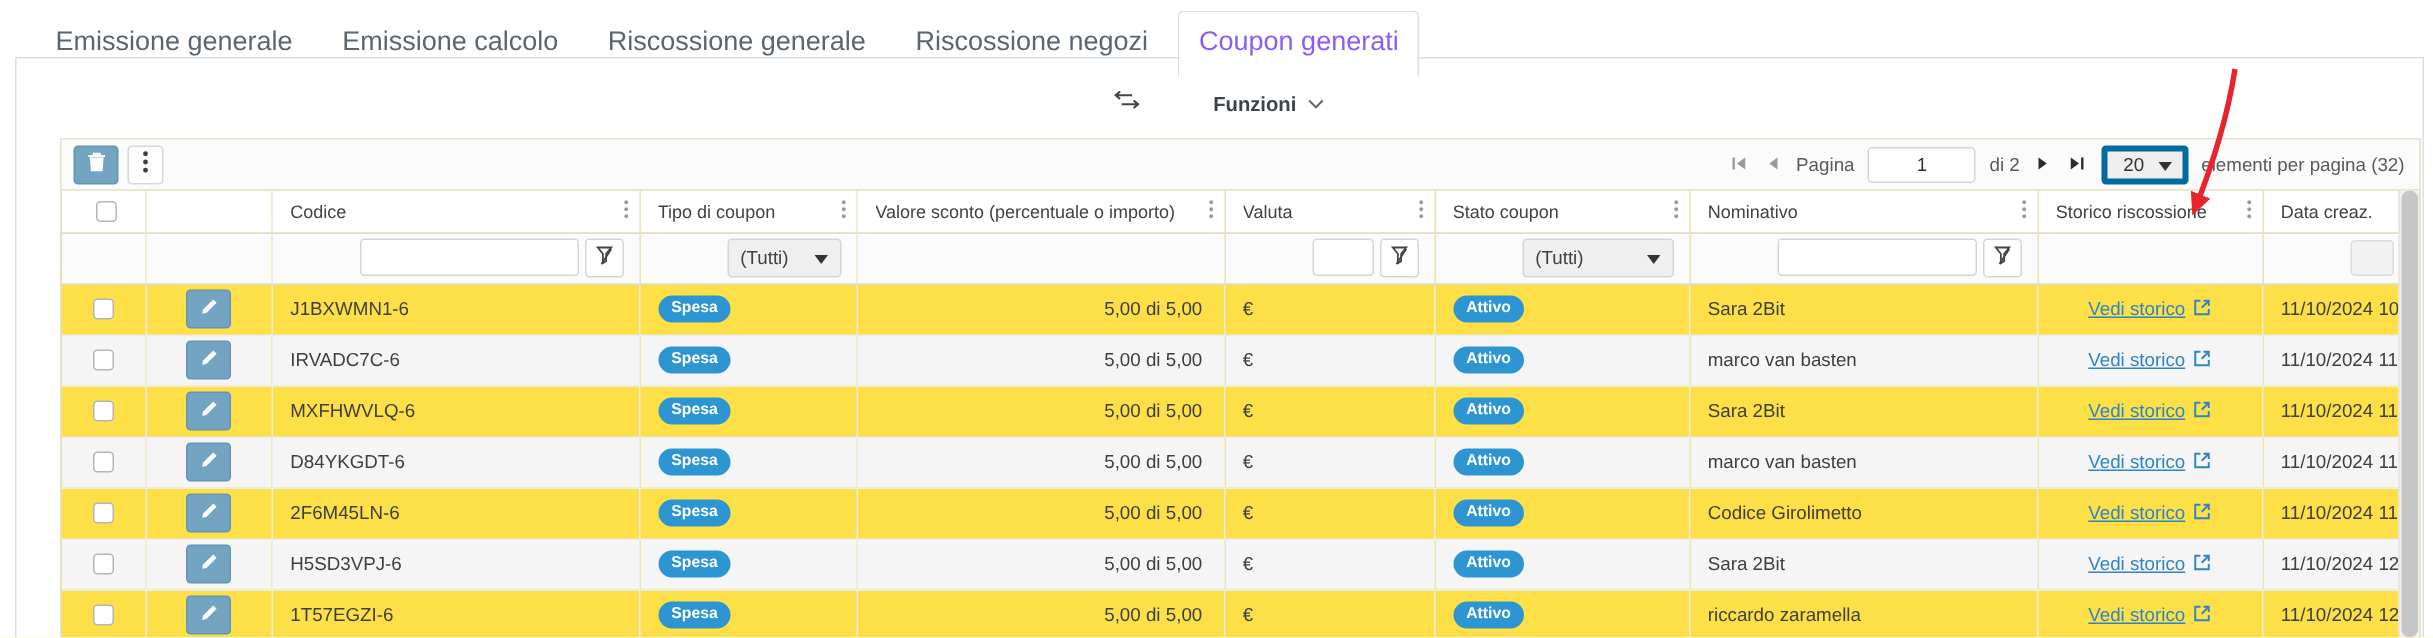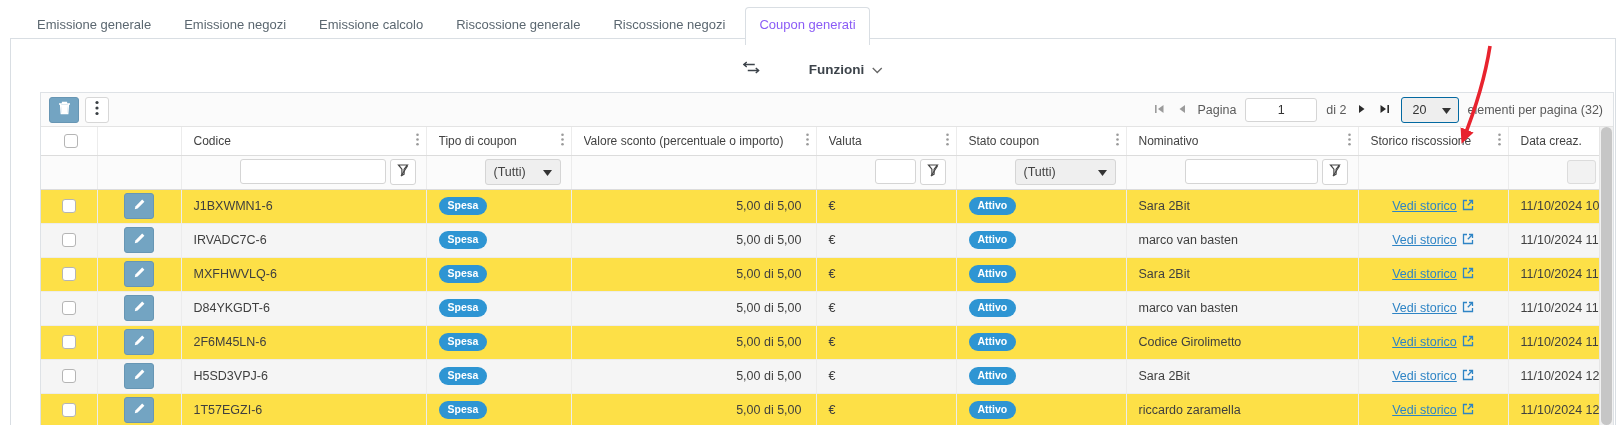--- a/index.html
+++ b/index.html
@@ -3,21 +3,21 @@
 <meta charset="utf-8">
 <style>
   * { box-sizing: border-box; margin: 0; padding: 0; }
   html,body { background:#fff; }
   .page {
     position: relative; width: 1622px; height: 425px; overflow: hidden;
     background:#fff; font-family: "Liberation Sans", sans-serif; color:#3f3f3f;
   }
   
   .tabbar { position:absolute; top:7px; left:24px; display:flex; align-items:flex-end; z-index:3; }
-  .tab { padding:9px 13px 11px; font-size:13px; color:#5b6770; white-space:nowrap; margin-right:7px; cursor:pointer; }
+  .tab { padding:9px 13px 11px; font-size:18px; color:#5b6770; white-space:nowrap; margin-right:7px; cursor:pointer; }
   .tab.active { background:#fff; border:1px solid #d9dee3; border-bottom:none; border-radius:4px 4px 0 0;
     color:#8b5cf6; margin-bottom:-2px; padding-bottom:13px; }
   
   .panel { position:absolute; top:38px; left:10px; right:6px; bottom:0; background:#fff;
     border:1px solid #d9dee3; border-bottom:none; }
   
   .funzioni { position:absolute; top:17px; left:50%; transform:translateX(-50%);
     display:flex; align-items:center; gap:8px; cursor:pointer; padding:4px 6px; }
   .funzioni b { font-size:13.5px; color:#3d444b;margin-left:41px; }
   
@@ -28,21 +28,21 @@
   .tb-left { display:flex; align-items:center; gap:6px; }
   .btn-primary { width:30px; height:26px; background:#73a4c2; border:1px solid #6796b4; border-radius:3px;
     display:flex; align-items:center; justify-content:center; cursor:pointer; }
   .btn-flat { width:24px; height:26px; background:#fff; border:1px solid #d7d7d7; border-radius:3px;
     display:flex; align-items:center; justify-content:center; cursor:pointer; }
   
   .pager { display:flex; align-items:center; gap:9px; font-size:12.5px; color:#5a5a5a; }
   .pager .pbtn { background:none; border:none; display:flex; align-items:center; cursor:pointer; padding:2px; }
   .pager input { width:72px; height:24px; border:1px solid #d5d5d5; border-radius:3px; text-align:center;
     font-size:12.5px; color:#333; font-family:"Liberation Sans",sans-serif; }
-  .sizer { width:58px; height:26px; background:#eeeeee; border:1px solid #0369a1; border-radius:3px;
+  .sizer { width:58px; height:26px; background:#eeeeee; border:4px solid #0369a1; border-radius:3px;
     display:flex; align-items:center; justify-content:space-between; padding:0 7px 0 11px; cursor:pointer;
     font-size:12.5px; color:#333; }
   
   .grid-body { flex:1; display:flex; overflow:hidden; }
   .twrap { flex:1; overflow:hidden; }
   table { border-collapse:collapse; table-layout:fixed; }
   th, td { border-right:1px solid #ececec; overflow:hidden; white-space:nowrap; }
   th:last-child, td:last-child { border-right:none; }
   tr.hrow th { height:28px; font-weight:normal; font-size:12px; color:#424242; text-align:left;
     border-bottom:1px solid #dcdcdc; background:#fff; cursor:pointer; }
@@ -77,21 +77,20 @@
   
   .anno { position:absolute; left:1446px; top:40px; z-index:9; pointer-events:none; }
 </style>
 </head>
 <body>
 
 <div class="page">
 
   <div class="tabbar" id="tabbar">
       <div class="tab"><span>Emissione generale</span></div>
-      <div class="tab"><span>Emissione negozi</span></div>
       <div class="tab"><span>Emissione calcolo</span></div>
       <div class="tab"><span>Riscossione generale</span></div>
       <div class="tab"><span>Riscossione negozi</span></div>
       <div class="tab active"><span>Coupon generati</span></div>
     </div>
 
   <div class="panel">
 
     <div class="funzioni">
       <span>

